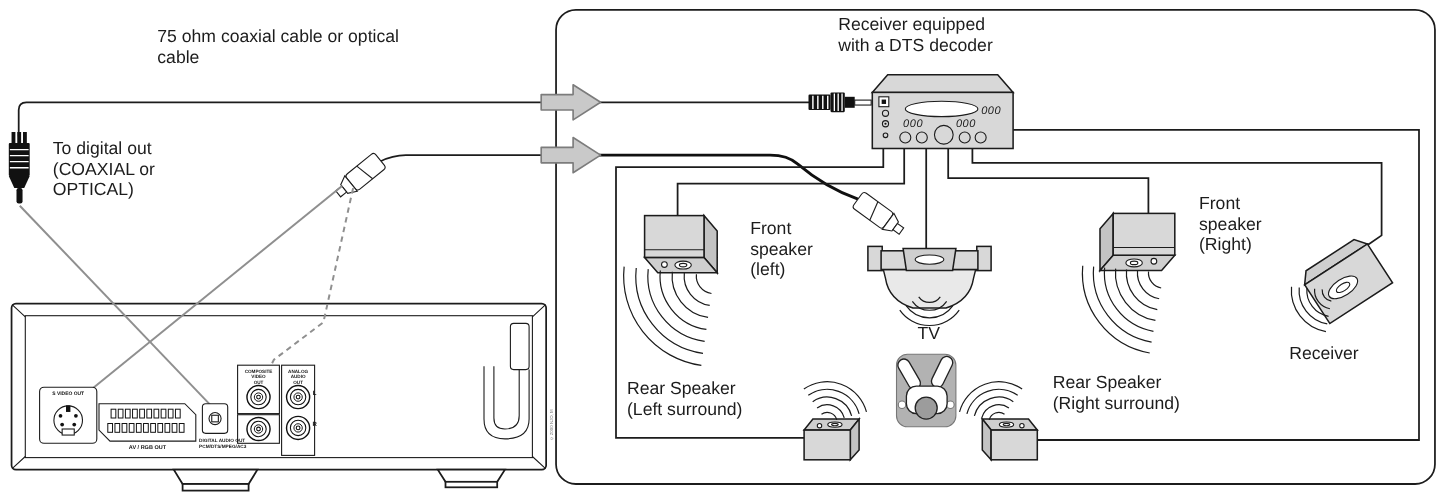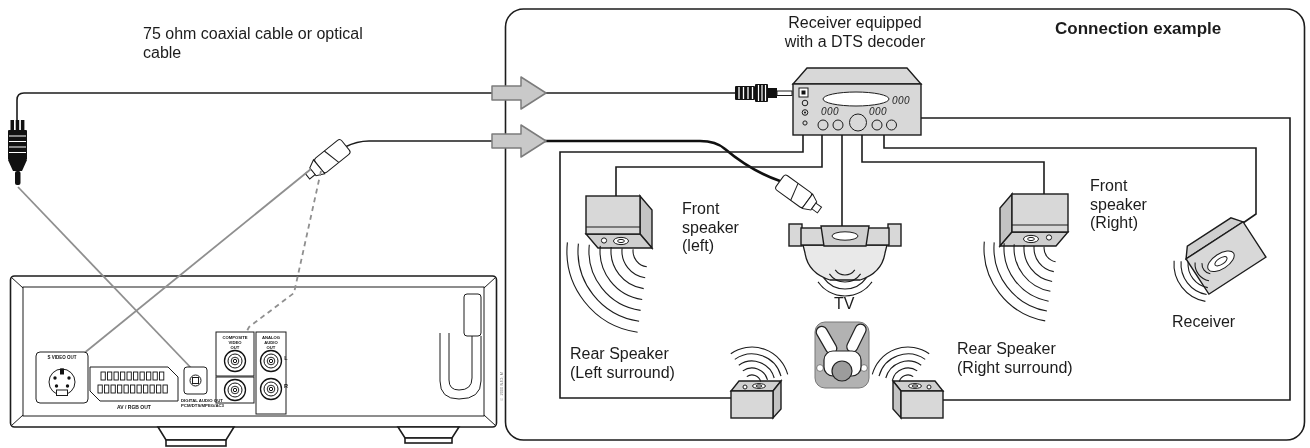--- a/index.html
+++ b/index.html
@@ -1,20 +1,20 @@
 <!DOCTYPE html>
 <html><head>
 <meta charset="utf-8">
 <style>
   html,body{margin:0;padding:0;background:#fff;}
   .stage{position:relative;width:1310px;height:448px;background:#fff;overflow:hidden;
          font-family:"Liberation Sans",sans-serif;color:#1c1c1c;}
   .stage svg{position:absolute;left:0;top:0;}
   .lbl{position:absolute;font-size:16px;line-height:1.17;white-space:pre-line;}
-  .lbl.ctr{text-align:center;}
+  .lbl.ctr{}
   .lbl.bold{font-weight:bold;font-size:17px;}
   .tiny{position:absolute;font-weight:bold;color:#111;line-height:1.2;white-space:pre-line;
         transform:scale(.5);transform-origin:0 0;text-align:center;}
   .tiny.left{text-align:left;}
   .vert{position:absolute;font-size:4px;color:#777;writing-mode:vertical-rl;transform:rotate(180deg);}
   
   .wire{fill:none;stroke:#1c1c1c;stroke-width:1.6;}
   .cable{fill:none;stroke:#101010;stroke-width:2.6;}
   .gray{fill:none;stroke:#8f8f8f;stroke-width:1.8;}
   .gray.dash{stroke-dasharray:5 4;}
@@ -308,23 +308,25 @@
           <circle cx="271" cy="389" r="1.7" fill="#111"></circle>
     </g>
   </g>
 
   <polygon class="arrow" points="492,86 521,86 521,77 546,93 521,109 521,100 492,100"></polygon>
   <polygon class="arrow" points="492,134 521,134 521,125 546,141 521,157 521,148 492,148"></polygon>
 </svg>
 
 <div class="lbl" style="left:143px;top:25px;width:250px">75 ohm coaxial cable or optical
 cable</div>
+<div class="lbl" style="left:48px;top:127px;width:130px">To digital out
+(COAXIAL or
+OPTICAL)</div>
 <div class="lbl ctr" style="left:762px;top:14px;width:186px">Receiver equipped
 with a DTS decoder</div>
-<div class="lbl bold" style="left:1055px;top:19px;width:220px">Connection example</div>
 <div class="lbl" style="left:682px;top:200px;width:80px">Front
 speaker
 (left)</div>
 <div class="lbl" style="left:1090px;top:177px;width:80px">Front
 speaker
 (Right)</div>
 <div class="lbl" style="left:1172px;top:313px;width:110px">Receiver</div>
 <div class="lbl" style="left:570px;top:345px;width:130px">Rear Speaker
 (Left surround)</div>
 <div class="lbl" style="left:957px;top:340px;width:140px">Rear Speaker

